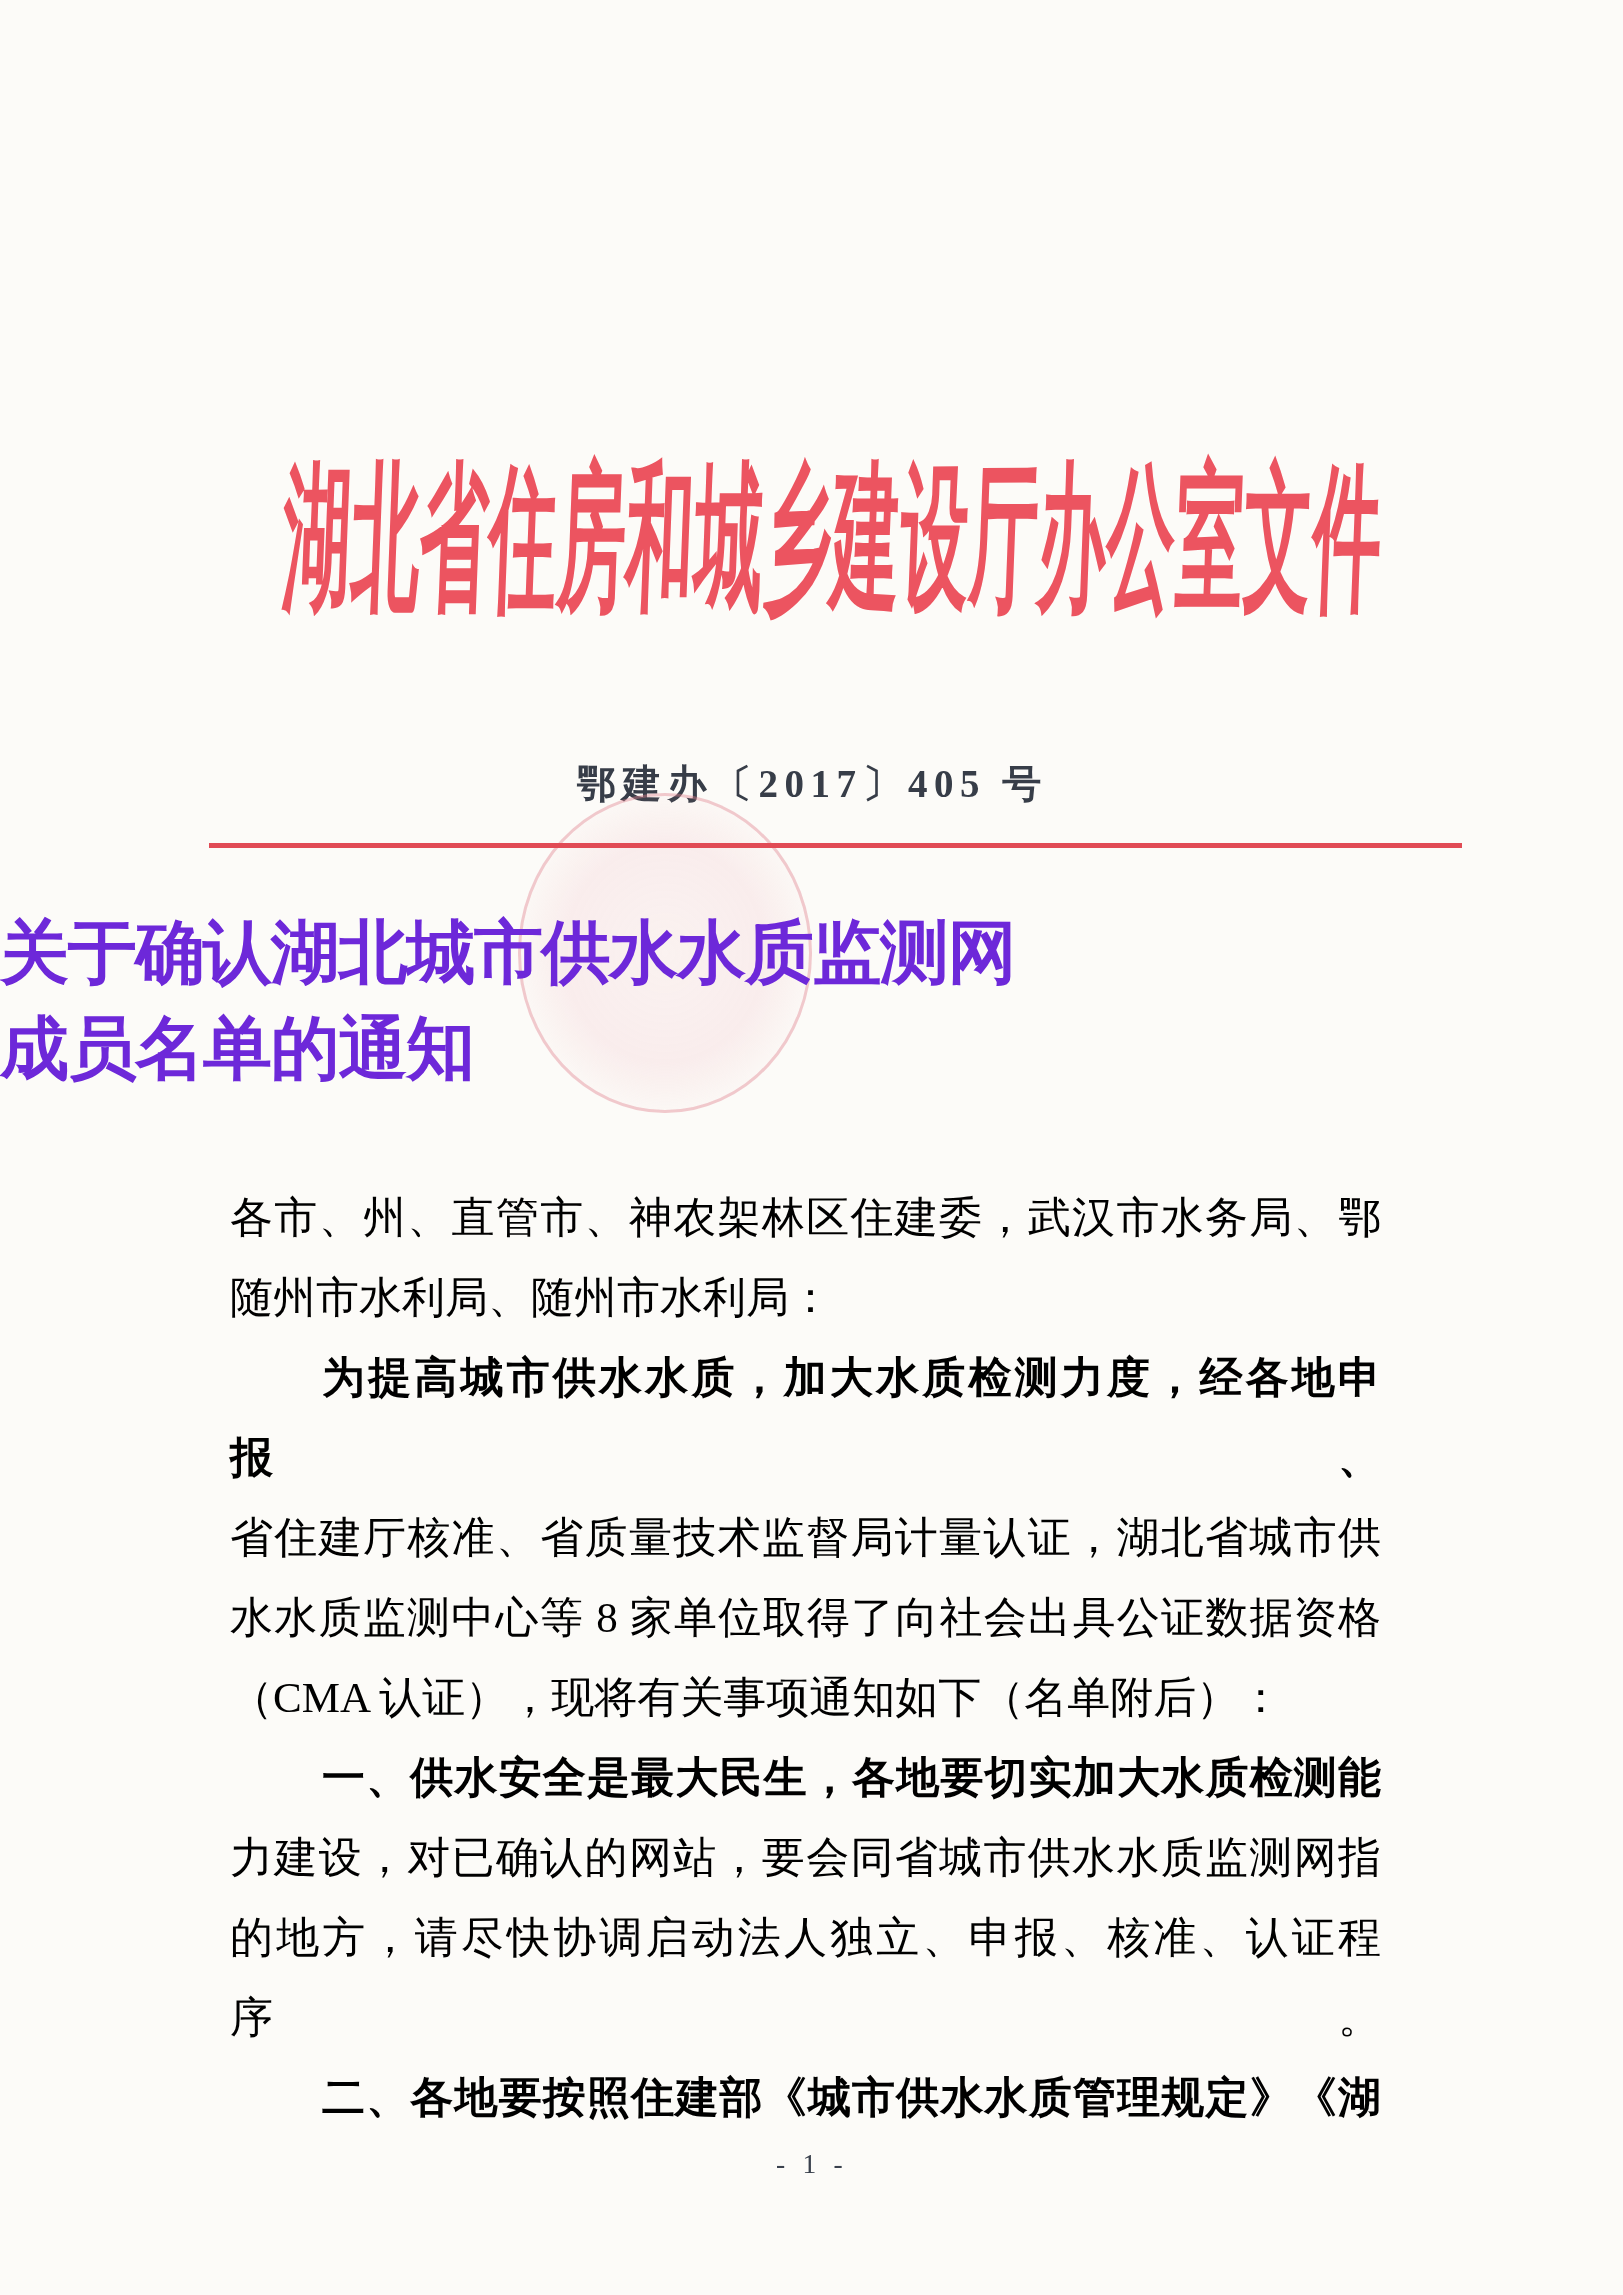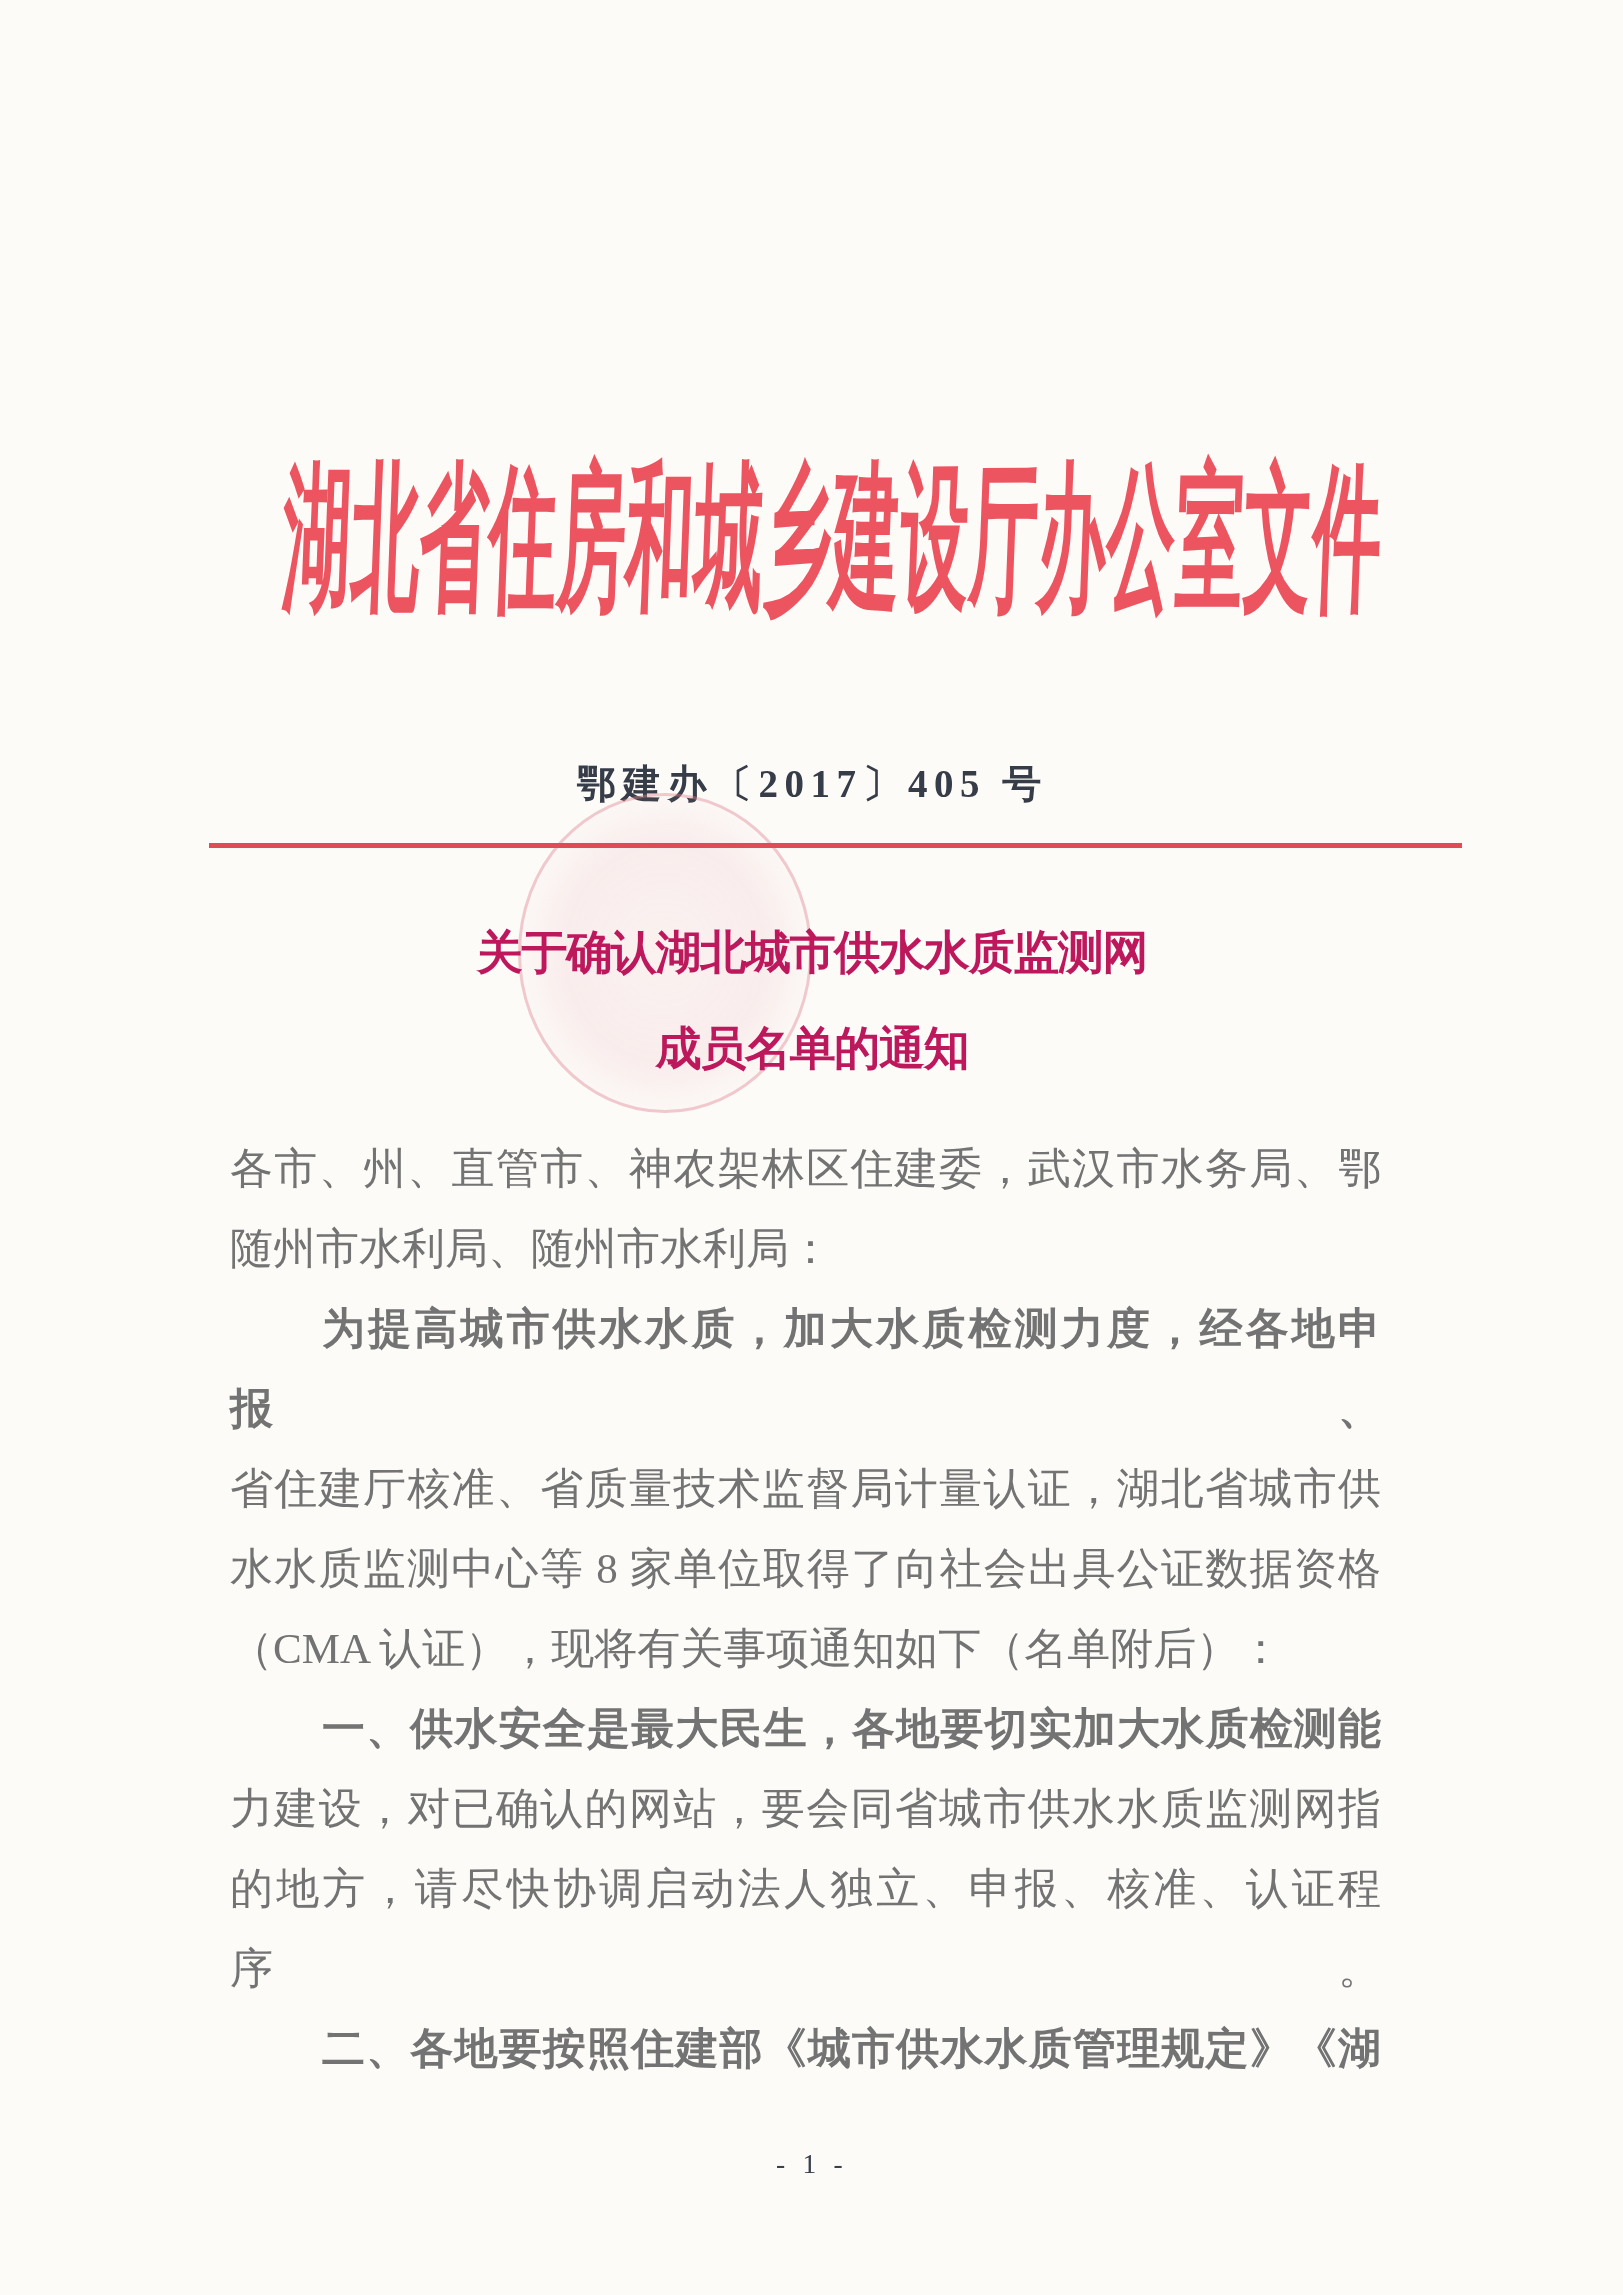--- a/index.html
+++ b/index.html
@@ -45,32 +45,31 @@
   }
   
   .rule{
     position:absolute;left:209px;top:843px;width:1253px;height:5.2px;
     background:#e14b55;
     z-index:2;
   }
   
   .doctitle{
     position:absolute;left:0;top:905px;width:100%;
-    text-align:center;
-    font-size:46px;line-height:96px;
+    font-size:69px;line-height:96px;
     font-weight:700;
     letter-spacing:-1.3px;
-    color:#be185d;
+    color:#6d28d9;
     z-index:3;
   }
   
   .bodytext{
-    position:absolute;left:230px;top:1129px;width:1151px;
+    position:absolute;left:230px;top:1178px;width:1151px;
     font-size:43px;line-height:80px;
-    color:#737373;
+    color:#000000;
     z-index:3;
   }
   .bline{white-space:nowrap;}
   .bline.fill{
     white-space:normal;
     text-align:justify;
     text-align-last:justify;
   }
   .bline.ind{text-indent:92px;font-weight:bold;}
   

